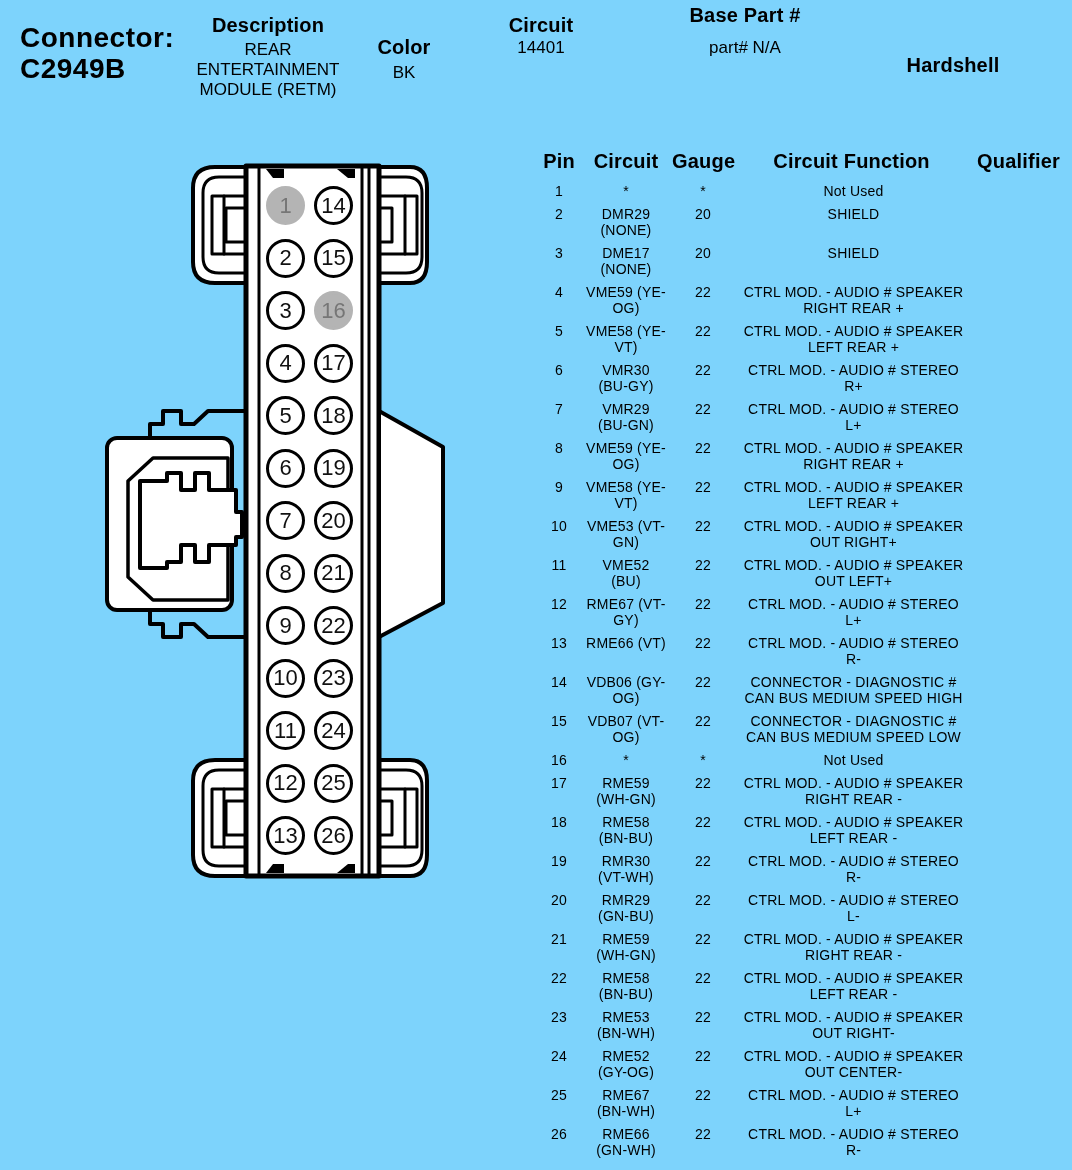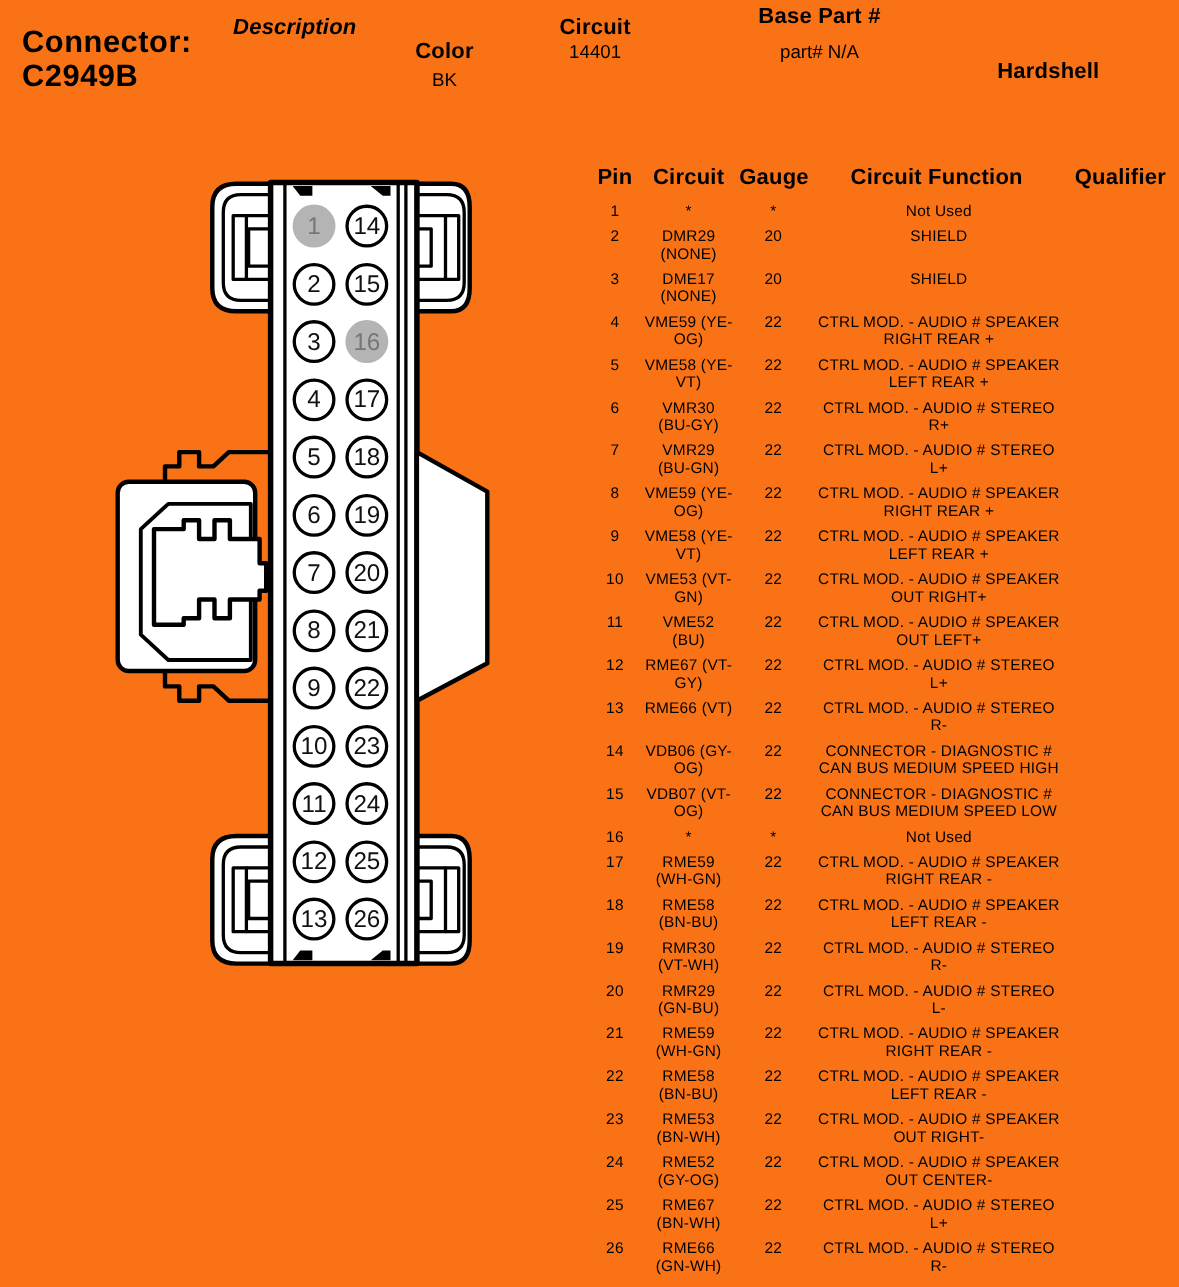--- a/index.html
+++ b/index.html
@@ -1,19 +1,19 @@
 <!DOCTYPE html>
 <html><head>
 <meta charset="utf-8">
 <style>
   html,body{margin:0;padding:0;background:#fff;}
   .page{
     position:relative;
     width:1072px;height:1170px;
-    background:#f97316;
+    background:#7dd3fc;
     font-family:"Liberation Sans", sans-serif;
     color:#000;
     overflow:hidden;
   }
   .abs{position:absolute;}
   
   .conn-title{
     left:20px;top:22px;
     font-size:28px;font-weight:bold;line-height:31px;letter-spacing:.5px;
   }
@@ -61,21 +61,24 @@
 </head>
 <body>
 
 <div class="page">
 
   <div class="abs conn-title">
     <div>Connector:</div>
     <div>C2949B</div>
   </div>
 
-  <div class="abs hdr-label" style="left:178px;top:14px;width:180px;font-style:italic;">Description</div>
+  <div class="abs hdr-label" style="left:178px;top:14px;width:180px;">Description</div>
+  <div class="abs hdr-value" style="left:178px;top:40px;width:180px;">REAR
+ENTERTAINMENT
+MODULE (RETM)</div>
 
   <div class="abs hdr-label" style="left:372px;top:36px;width:64px;">Color</div>
   <div class="abs hdr-value" style="left:372px;top:63px;width:64px;text-align:center;">BK</div>
 
   <div class="abs hdr-label" style="left:488px;top:14px;width:106px;">Circuit</div>
   <div class="abs hdr-value" style="left:488px;top:38px;width:106px;">14401</div>
 
   <div class="abs hdr-label" style="left:678px;top:4px;width:134px;">Base Part #</div>
   <div class="abs hdr-value" style="left:678px;top:38px;width:134px;">part# N/A</div>
 

